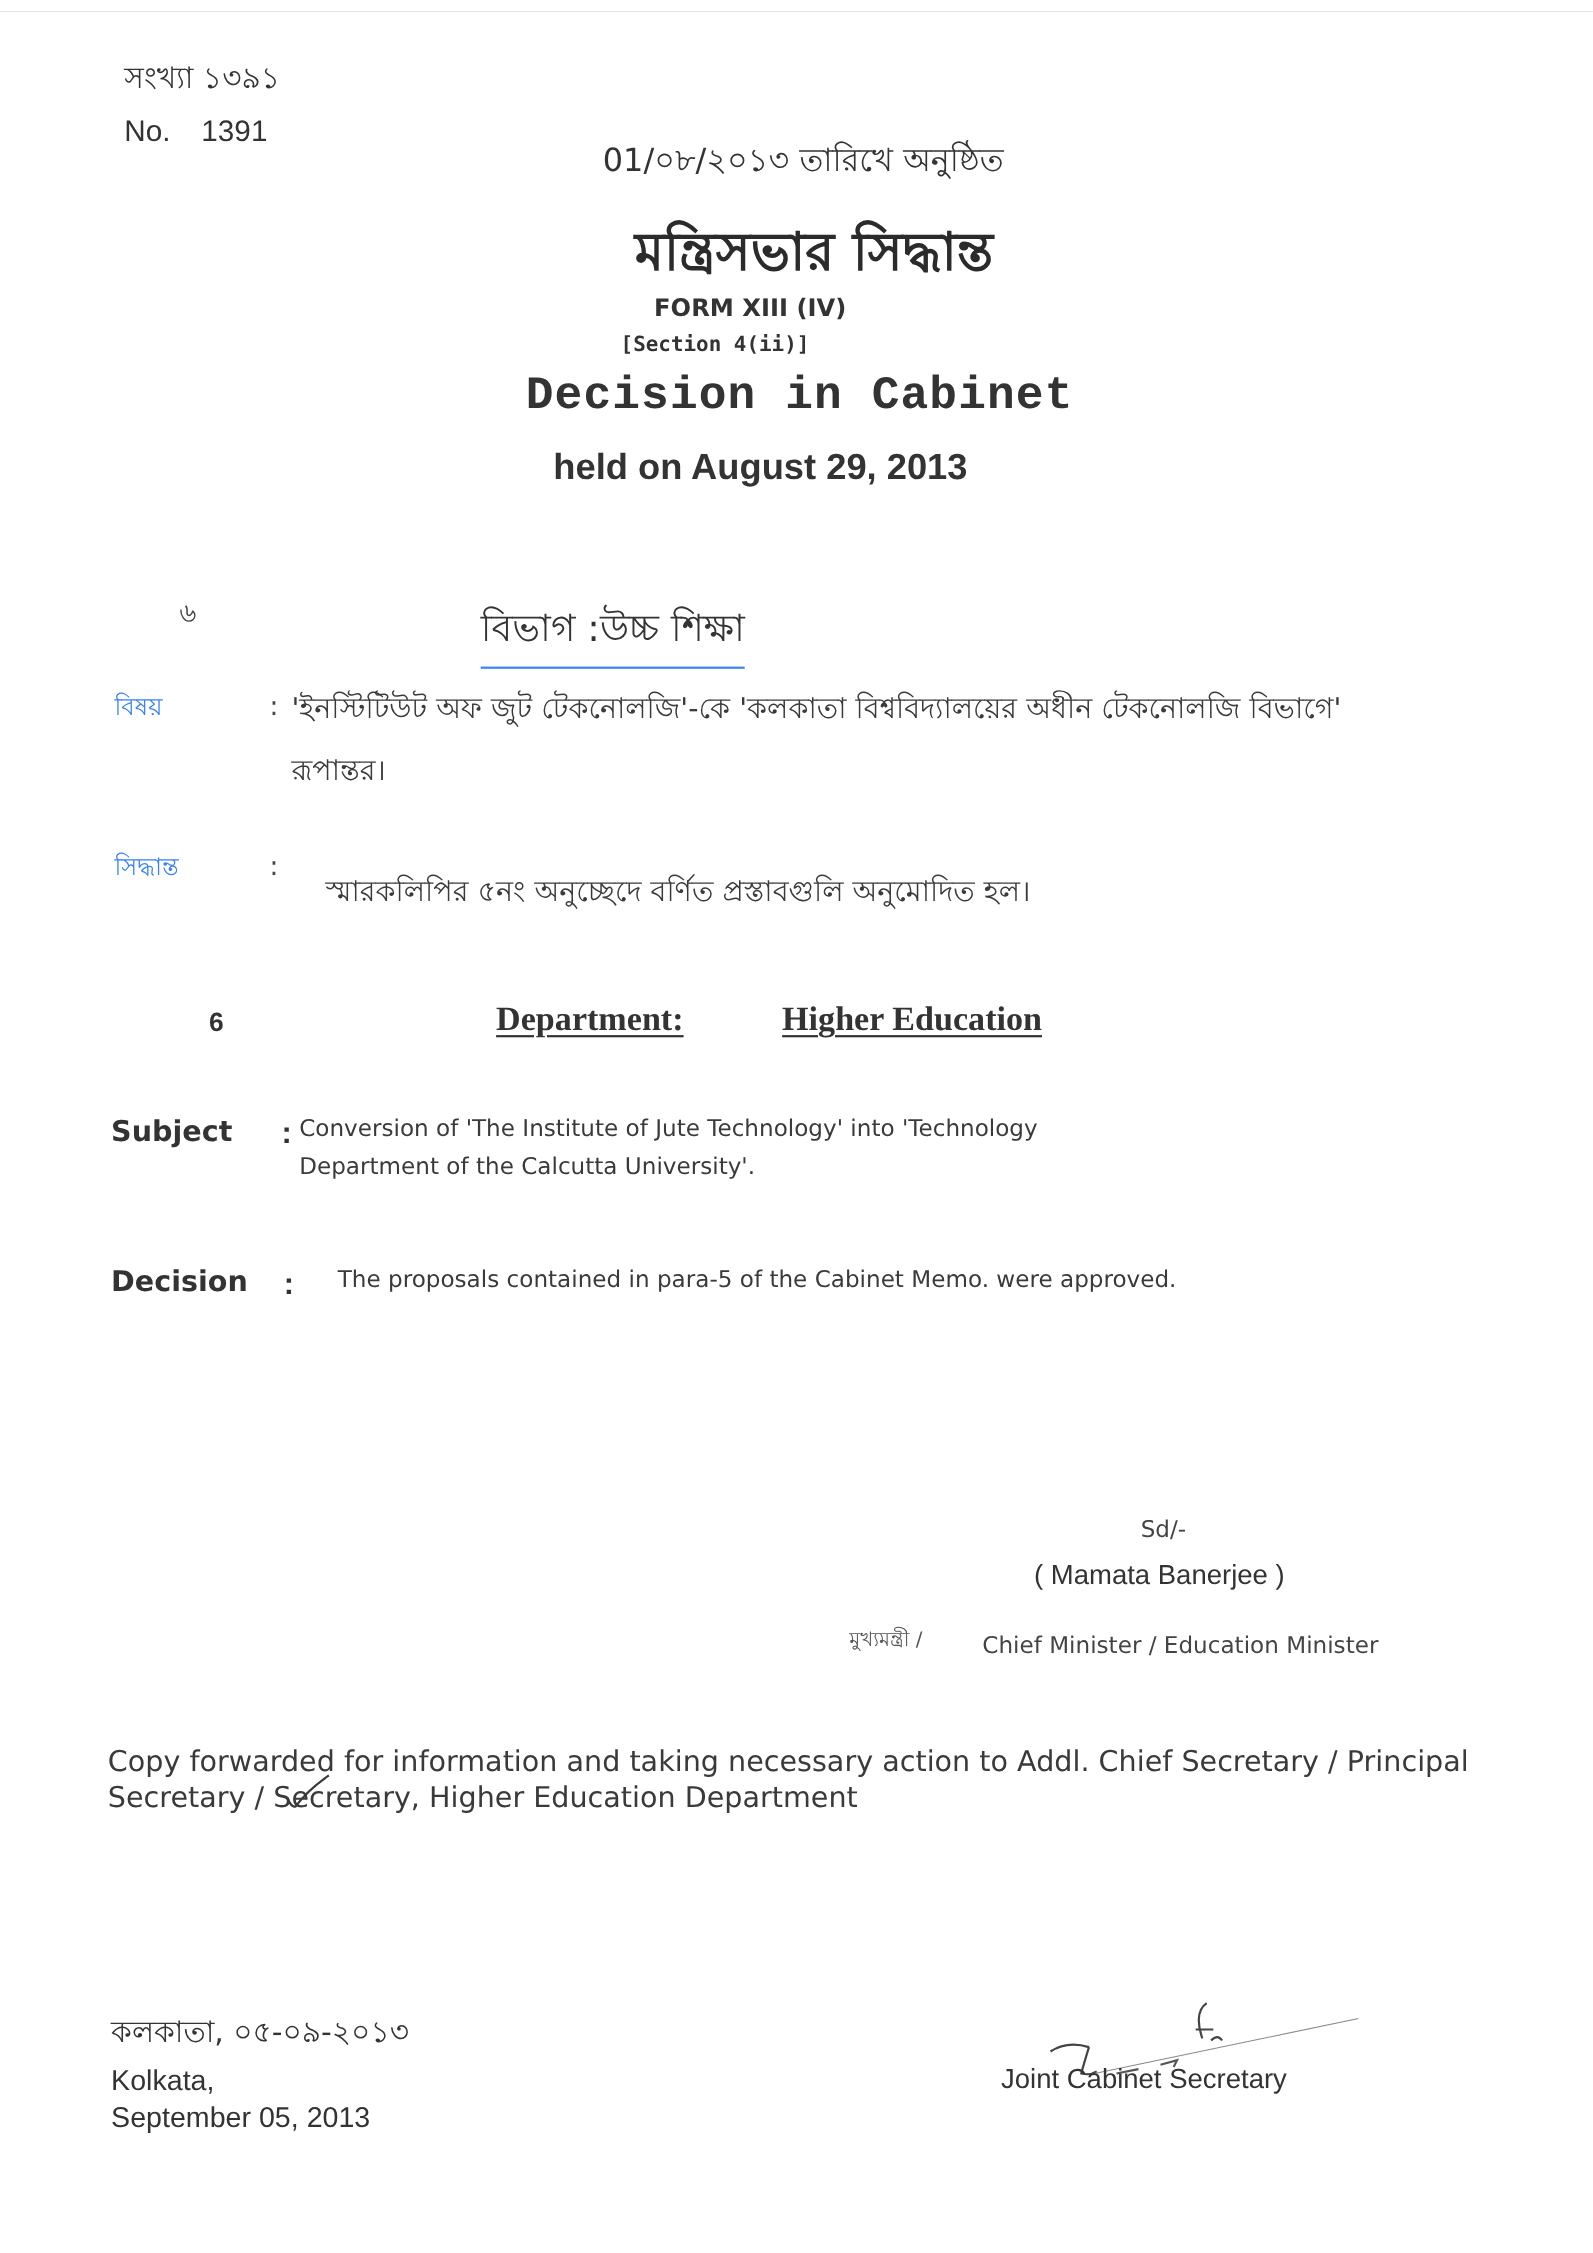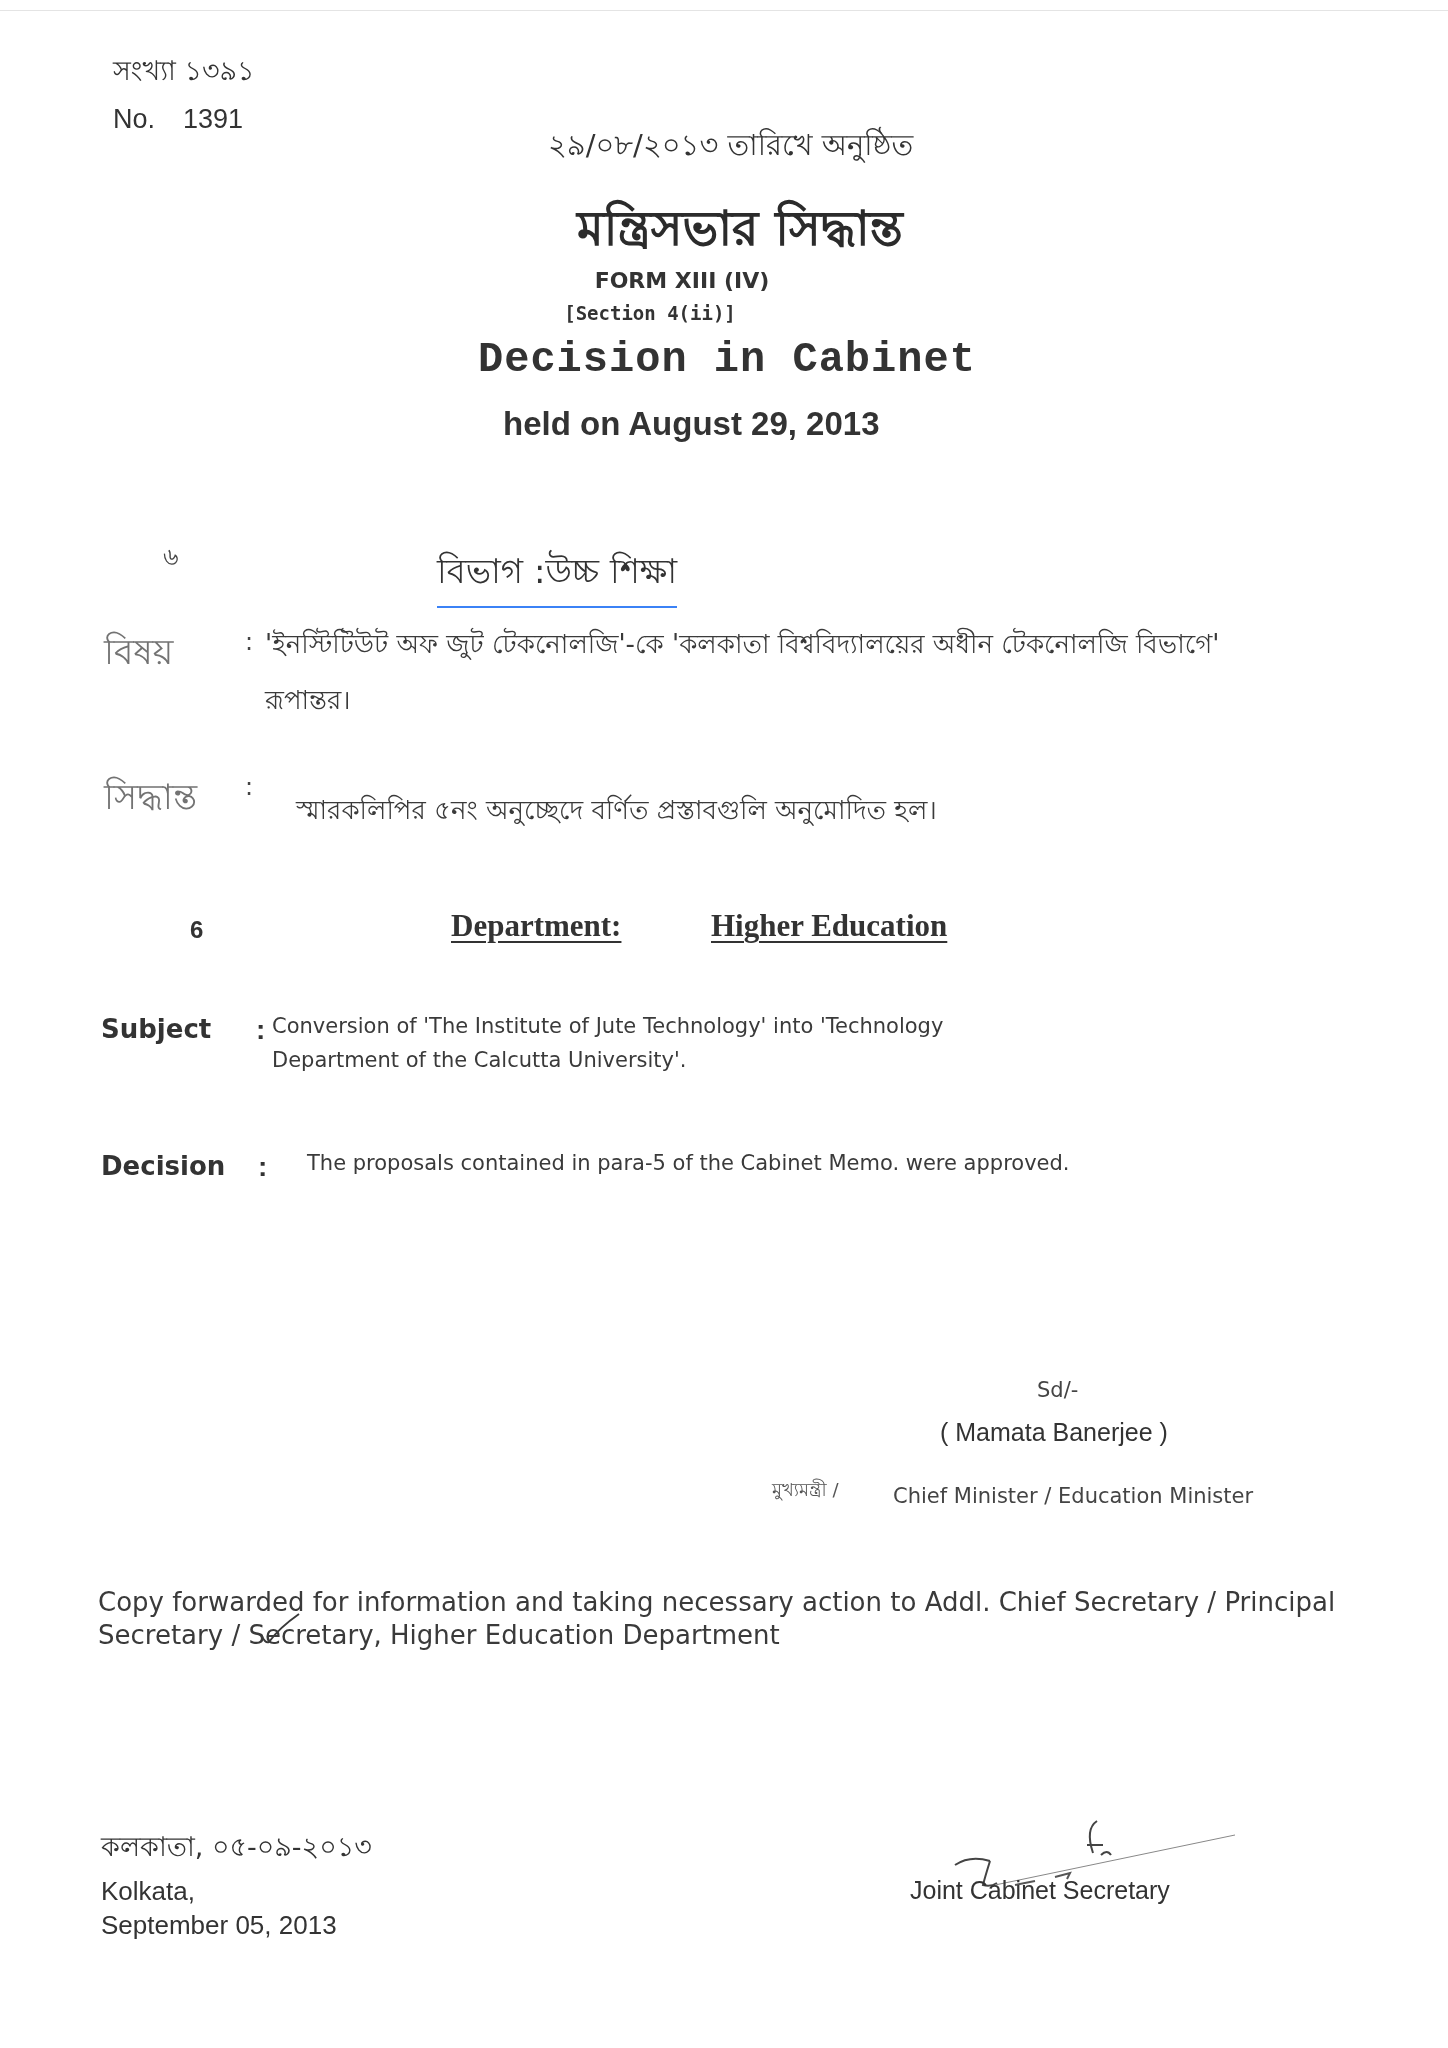--- a/index.html
+++ b/index.html
@@ -12,21 +12,21 @@
   .held-bn { top: 122px; left: 548px; font-size: 29px; color: #333; font-family: "DejaVu Sans", sans-serif; }
   .title-bn { top: 192px; left: 577px; font-size: 48px; font-weight: bold; color: #2b2b2b; font-family: "DejaVu Sans", sans-serif; }
   .form-no { top: 268px; left: 0; width: 1292px; text-align: center; padding-left: 72px; box-sizing: border-box; font-size: 22px; font-weight: bold; color: #333; font-family: "DejaVu Sans", sans-serif; }
   .section { top: 302px; left: 0; width: 1216px; text-align: center; padding-left: 84px; box-sizing: border-box; font-size: 19px; font-weight: bold; color: #333; font-family: "DejaVu Sans Mono", monospace; }
   .title-en { top: 336px; left: 478px; font-size: 42px; font-weight: bold; color: #333; font-family: "Liberation Mono", monospace; letter-spacing: 1px; }
   .held-en { top: 405px; left: 503px; font-size: 33px; font-weight: bold; color: #333; }
 
   .bn { font-family: "DejaVu Sans", sans-serif; }
   .item-bn { left: 163px; top: 538px; font-size: 24px; color: #444; }
   .dept-bn { left: 437px; top: 545px; font-size: 34px; color: #333; border-bottom: 2px solid #3b82f6; padding-bottom: 4px; }
-  .row-label { left: 104px; font-size: 35px; color: #737373; }
+  .row-label { left: 104px; font-size: 22px; color: #3b82f6; }
   .row-colon { font-size: 24px; color: #444; }
   .row-text { font-size: 26px; color: #3a3a3a; }
   .subject-bn-label { top: 625px; }
   .subject-bn-colon { left: 245px; top: 628px; }
   .subject-bn-text1 { left: 265px; top: 624px; }
   .subject-bn-text2 { left: 265px; top: 680px; }
   .decision-bn-label { top: 770px; }
   .decision-bn-colon { left: 245px; top: 773px; }
   .decision-bn-text { left: 296px; top: 770px; margin-top: 20px; }
 
@@ -65,21 +65,21 @@
 <div class="topline"></div>
 
 <div>
   <div class="abs serial-bn">সংখ্যা ১৩৯১</div>
   <div class="abs serial-en">
     <span>No.</span><span class="num">1391</span>
   </div>
 </div>
 
 <div>
-  <div class="abs held-bn">২৯/০৮/২০১৩ তারিখে অনুষ্ঠিত</div>
+  <div class="abs held-bn">01/০৮/২০১৩ তারিখে অনুষ্ঠিত</div>
   <div class="abs title-bn">মন্ত্রিসভার সিদ্ধান্ত</div>
   <div class="abs form-no">FORM XIII (IV)</div>
   <div class="abs section">[Section 4(ii)]</div>
   <div class="abs title-en">Decision in Cabinet</div>
   <div class="abs held-en">held on August 29, 2013</div>
 </div>
 
 <div>
   <div class="abs bn item-bn">৬</div>
   <div class="abs bn dept-bn">বিভাগ :উচ্চ শিক্ষা</div>

